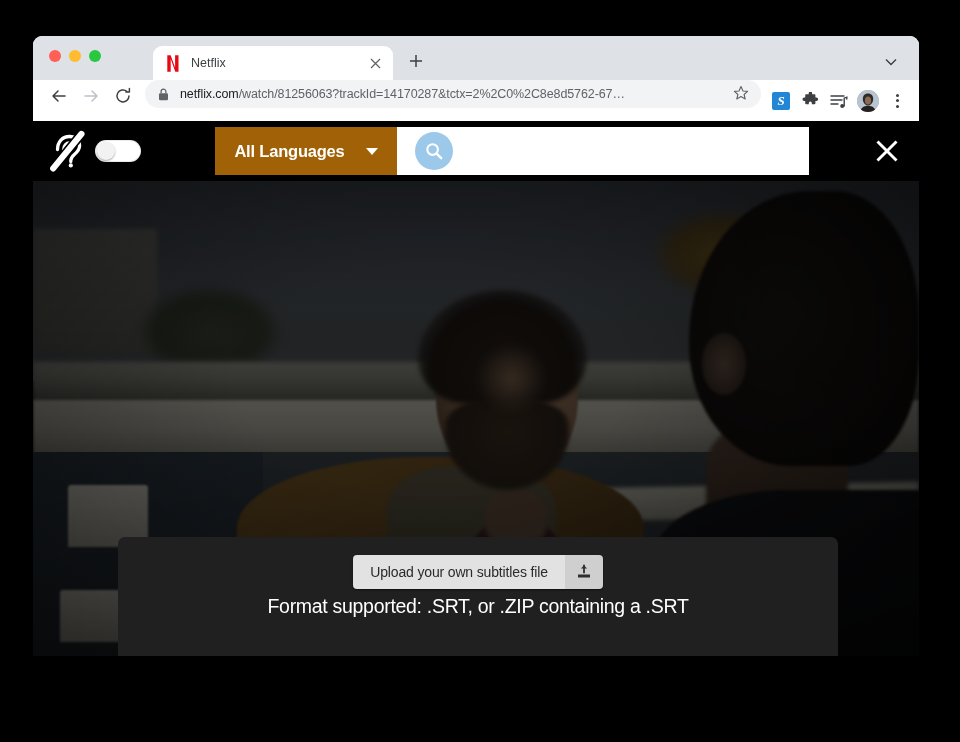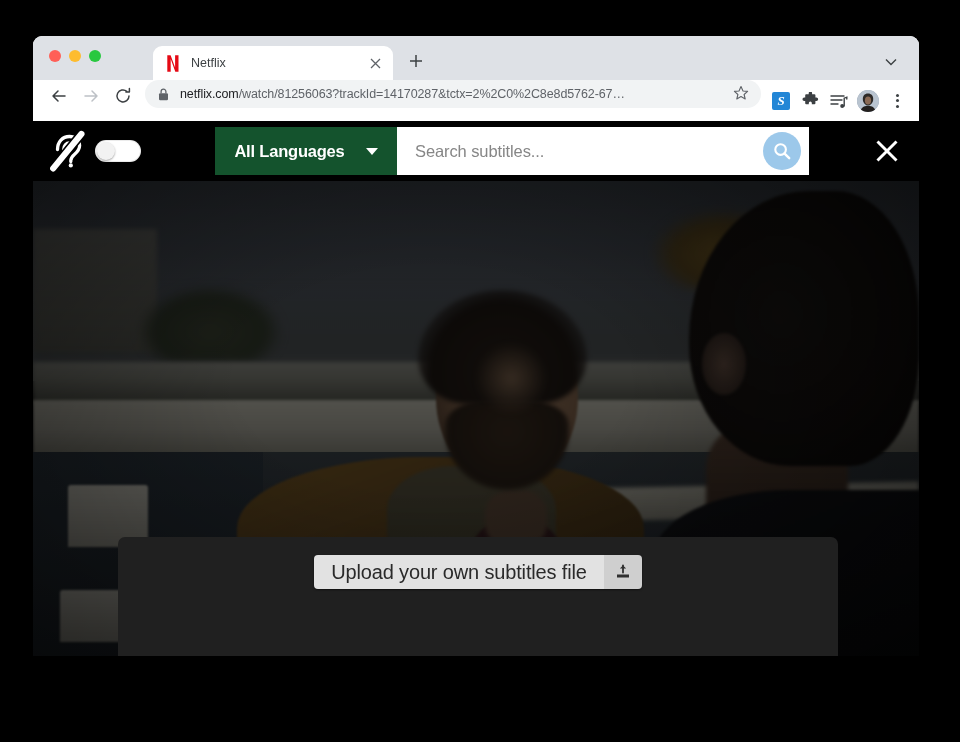--- a/index.html
+++ b/index.html
@@ -434,21 +434,21 @@
     top: 6px;
     display: flex;
     align-items: stretch;
     height: 48px;
     width: 594px;
   }
 
   .lang-btn {
     flex: 0 0 auto;
     width: 182px;
-    background: #14532d;
+    background: #a16207;
     display: flex;
     align-items: center;
     justify-content: center;
     gap: 21px;
     color: #ffffff;
     font-size: 16.5px;
     font-weight: bold;
     letter-spacing: -0.2px;
   }
   .caret {
@@ -517,21 +517,21 @@
     display: flex;
     align-items: stretch;
     height: 34px;
     border-radius: 4px;
     overflow: hidden;
     box-shadow: 0 1px 2px rgba(0,0,0,.5);
   }
   .upload-label {
     background: #e2e2e2;
     color: #2a2a2a;
-    font-size: 20px;
+    font-size: 14px;
     display: flex;
     align-items: center;
     padding: 0 17px;
     letter-spacing: -0.15px;
   }
   .upload-icon-box {
     background: #cfcfcf;
     width: 38px;
     display: flex;
     align-items: center;
@@ -713,21 +713,20 @@
           <span class="knob"></span>
         </span>
       </div>
 
       <div class="search-cluster">
         <div class="lang-btn">
           <span>All Languages</span>
           <span class="caret"></span>
         </div>
         <div class="search-field">
-          <span class="search-placeholder">Search subtitles...</span>
           <span class="search-go">
             <svg width="20" height="20" viewBox="0 0 20 20" aria-hidden="true">
               <circle cx="8.6" cy="8.6" r="5.3" stroke="#ffffff" stroke-width="2.1" fill="none"></circle>
               <path d="M12.6 12.6 L17.2 17.2" stroke="#ffffff" stroke-width="2.4" stroke-linecap="round"></path>
             </svg>
           </span>
         </div>
       </div>
 
       <div class="close-x">
@@ -743,16 +742,17 @@
         <span class="upload-label">Upload your own subtitles file</span>
         <span class="upload-icon-box">
           <svg width="16" height="16" viewBox="0 0 16 16" aria-hidden="true">
             <path d="M8 1.5 L8 8.5" stroke="#2f2f2f" stroke-width="1.8" stroke-linecap="round"></path>
             <path d="M4.8 4.6 L8 1.4 L11.2 4.6 Z" fill="#2f2f2f"></path>
             <path d="M2 10.4 H14 V13.4 H2 Z" fill="#2f2f2f"></path>
           </svg>
         </span>
       </div>
 
+      <div class="drop-line2">Format supported: .SRT, or .ZIP containing a .SRT</div>
     </div>
 
   </div>
 </div>
 
 </body></html>

